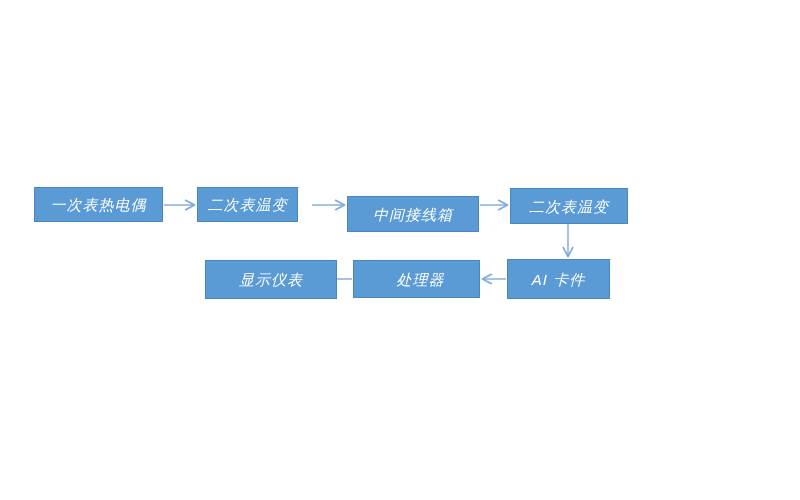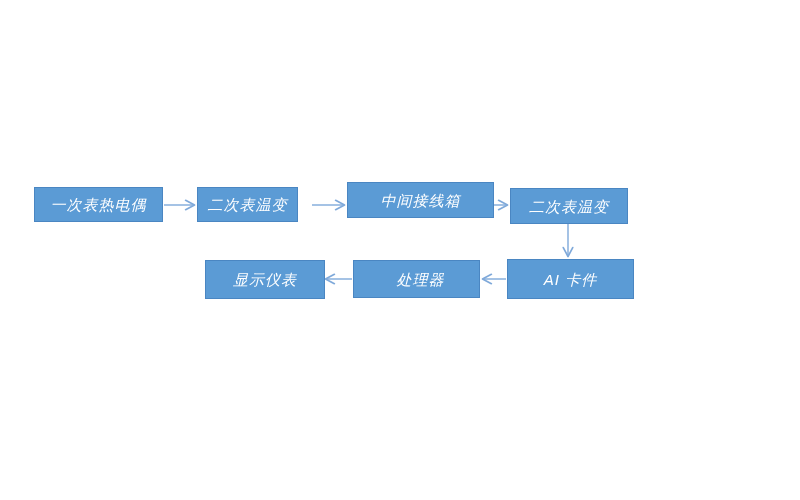--- a/index.html
+++ b/index.html
@@ -26,25 +26,25 @@
     align-items: center;
     justify-content: center;
     text-align: center;
     letter-spacing: 1px;
     line-height: 1;
     font-style: italic;
   }
   
   .n1 { left: 34px;  top: 187px; width: 129px; height: 35px; }
   .n2 { left: 197px; top: 187px; width: 101px; height: 35px; }
-  .n3 { left: 347px; top: 182px; width: 147px; height: 36px; }
+  .n3 { left: 347px; top: 196px; width: 132px; height: 36px; }
   .n4 { left: 510px; top: 188px; width: 118px; height: 36px; }
-  .n5 { left: 205px; top: 260px; width: 120px; height: 39px; }
+  .n5 { left: 205px; top: 260px; width: 132px; height: 39px; }
   .n6 { left: 353px; top: 260px; width: 127px; height: 38px; padding-left: 8px; }
-  .n7 { left: 507px; top: 259px; width: 127px; height: 40px; }
+  .n7 { left: 507px; top: 259px; width: 103px; height: 40px; }
   .connectors {
     position: absolute;
     left: 0; top: 0;
     width: 800px;
     height: 500px;
     pointer-events: none;
   }
 </style>
 </head>
 <body>

